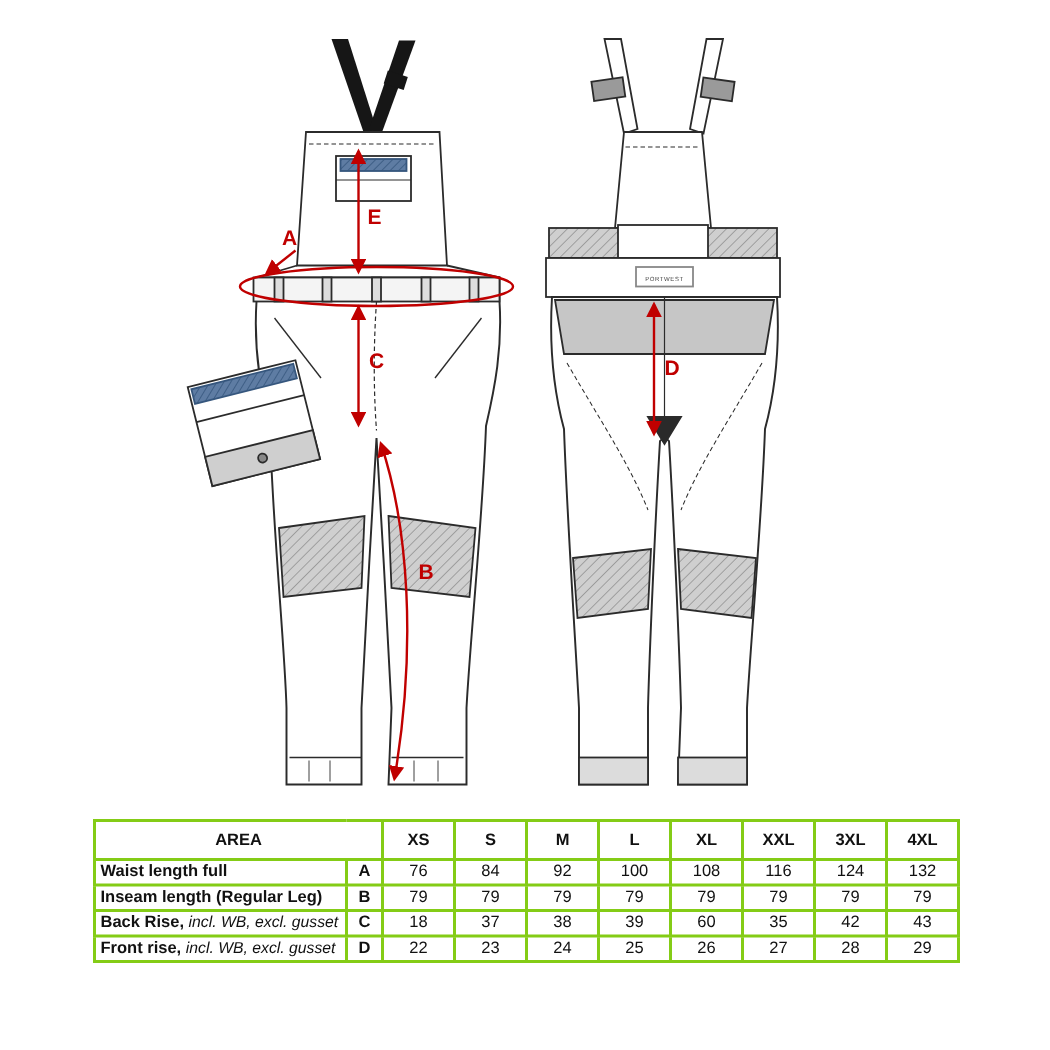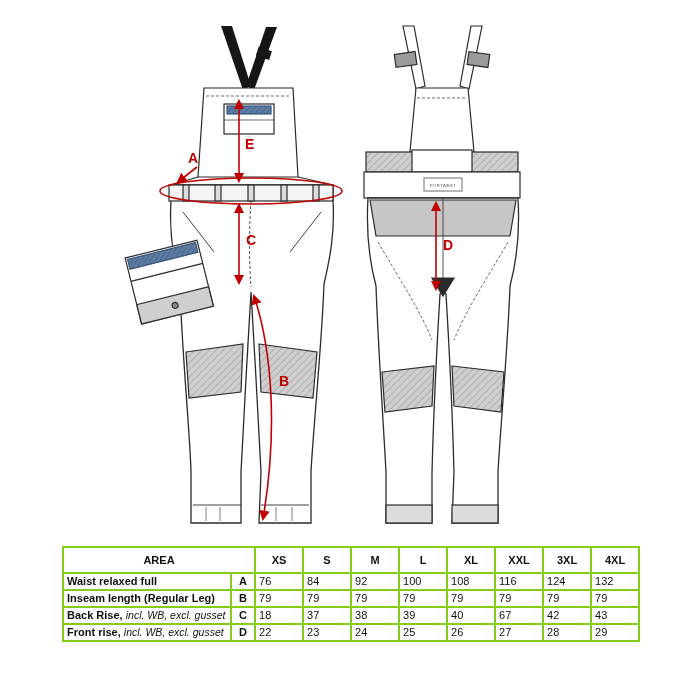--- a/index.html
+++ b/index.html
@@ -6,21 +6,21 @@
   body{font-family:"Liberation Sans", sans-serif;}
   .page{position:relative;width:700px;height:700px;background:#fff;overflow:hidden;}
   .diagram-wrap{position:absolute;left:0;top:0;width:700px;height:540px;}
   .table-wrap{position:absolute;left:62px;top:546px;width:576px;}
   table.size-table{border-collapse:collapse;width:576px;table-layout:fixed;font-size:11px;color:#111;}
   table.size-table th, table.size-table td{border:2px solid #84cc16;padding:0 3px;height:15px;line-height:13px;}
   table.size-table th{font-weight:bold;text-align:center;height:24px;}
   td.name-cell{font-weight:bold;text-align:left;padding-left:4px;white-space:nowrap;overflow:hidden;}
   td.name-cell i{font-weight:normal;font-style:italic;font-size:10.5px;}
   td.letter-cell{font-weight:bold;text-align:center;}
-  td.val-cell{font-weight:normal;}
+  td.val-cell{text-align:center;font-weight:normal;}
   col.c-name{width:168px;} col.c-letter{width:24px;} col.c-size{width:48px;}
   .mark{font:bold 14px "Liberation Sans", sans-serif;fill:#c00000;}
   .brand{font:4px "Liberation Sans", sans-serif;fill:#444;letter-spacing:0.4px;}
 </style>
 </head>
 <body>
 
 <div class="page">
 
   <div class="diagram-wrap">
@@ -185,21 +185,21 @@
         <th>S</th>
         <th>M</th>
         <th>L</th>
         <th>XL</th>
         <th>XXL</th>
         <th>3XL</th>
         <th>4XL</th>
       </tr>
 
       <tr>
-        <td class="name-cell"><span>Waist relaxed full</span> <i></i></td>
+        <td class="name-cell"><span>Waist length full</span> <i></i></td>
         <td class="letter-cell">A</td>
         <td class="val-cell">76</td>
         <td class="val-cell">84</td>
         <td class="val-cell">92</td>
         <td class="val-cell">100</td>
         <td class="val-cell">108</td>
         <td class="val-cell">116</td>
         <td class="val-cell">124</td>
         <td class="val-cell">132</td>
       </tr>
@@ -217,22 +217,22 @@
         <td class="val-cell">79</td>
       </tr>
 
       <tr>
         <td class="name-cell"><span>Back Rise,</span> <i>incl. WB, excl. gusset</i></td>
         <td class="letter-cell">C</td>
         <td class="val-cell">18</td>
         <td class="val-cell">37</td>
         <td class="val-cell">38</td>
         <td class="val-cell">39</td>
-        <td class="val-cell">40</td>
-        <td class="val-cell">67</td>
+        <td class="val-cell">60</td>
+        <td class="val-cell">35</td>
         <td class="val-cell">42</td>
         <td class="val-cell">43</td>
       </tr>
 
       <tr>
         <td class="name-cell"><span>Front rise,</span> <i>incl. WB, excl. gusset</i></td>
         <td class="letter-cell">D</td>
         <td class="val-cell">22</td>
         <td class="val-cell">23</td>
         <td class="val-cell">24</td>

